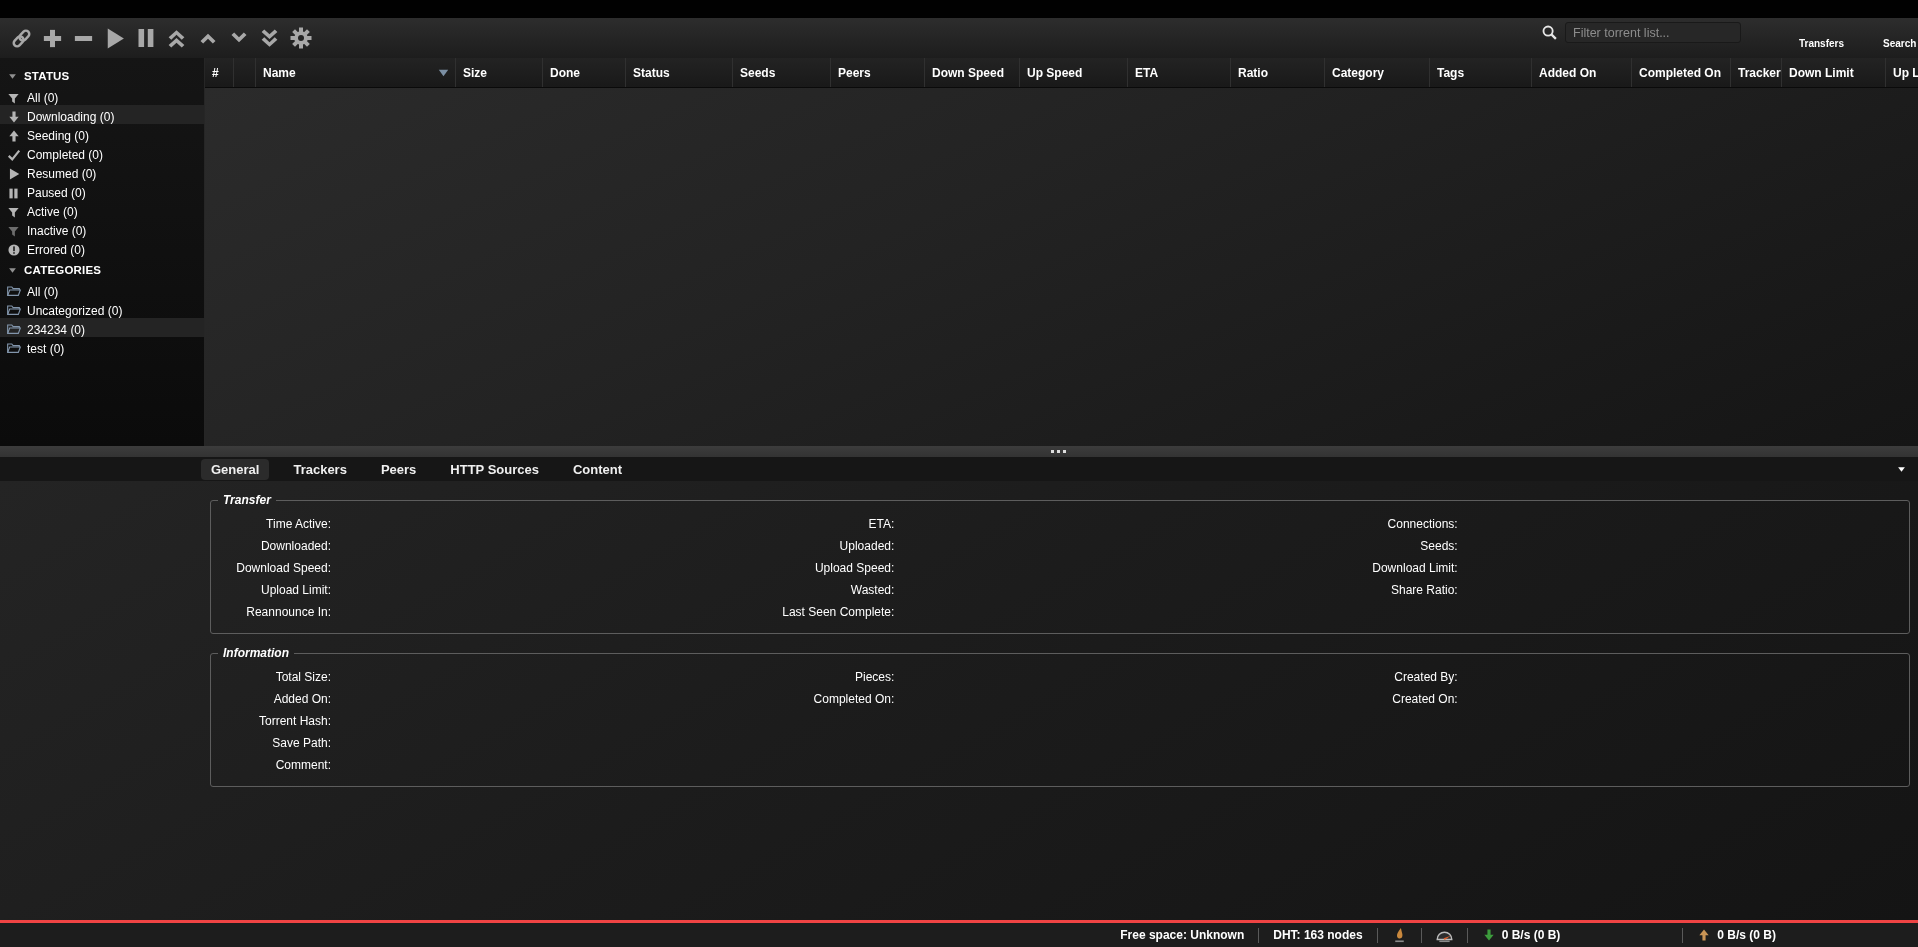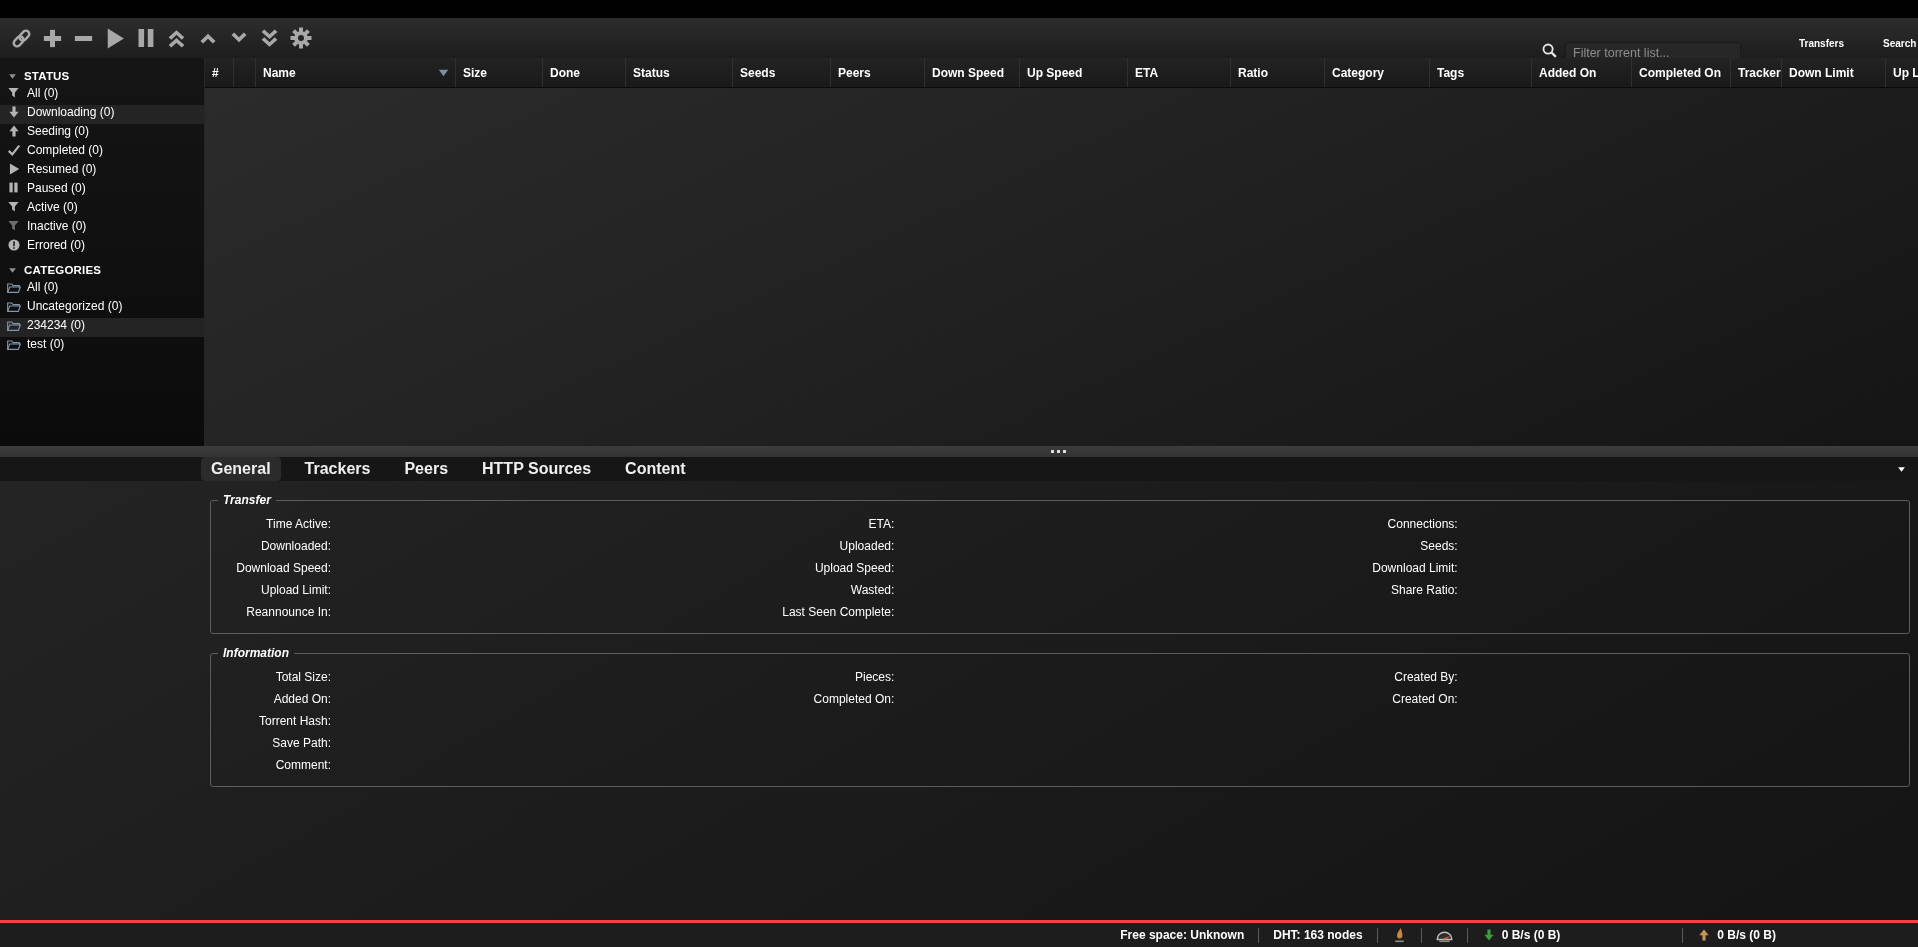--- a/index.html
+++ b/index.html
@@ -11,21 +11,21 @@
   #menubar { position:absolute; top:0; left:0; right:0; height:18px; background:#010101;
     display:flex; align-items:center; padding-left:5px; }
   .menu-item { color:#fff; font-size:12px; padding:1px 11px 2px 11px; cursor:default;margin-top:28px; }
 
   
   #toolbar { position:absolute; top:18px; left:0; right:0; height:40px;
     background:linear-gradient(180deg,#2d2d2d 0%,#242424 55%,#1d1d1d 100%); }
   #toolbuttons { position:absolute; left:6px; top:0; height:40px; display:flex; align-items:center; }
   .tool-btn { width:31px; height:32px; display:flex; align-items:center; justify-content:center;
     color:#a8a8a8; margin-right:0px; }
-  #filter-zone { position:absolute; left:1541px; top:24px; display:flex; }
+  #filter-zone { position:absolute; left:1541px; top:4px; display:flex; align-items:center; }
   #filter-zone .icon { color:#e6e6e6; margin-right:7px; }
   .filter-input { width:176px; height:21px; background:#272727; border:1px solid #191919;
     border-radius:3px; color:#ccc; font-size:12.5px; padding:0 7px; outline:none;
     font-family:"Liberation Sans", sans-serif; }
   .filter-input::placeholder { color:#8d8d8d; }
   #main-tabs { position:absolute; left:1772px; top:17px; display:flex; }
   .main-tab { color:#fff; font-size:10px; font-weight:bold; padding:3px 12px; margin-left:15px; }
   .main-tab.active { color:#fff; }
 
   
@@ -38,39 +38,39 @@
   .th .lab { overflow:hidden; white-space:nowrap; }
   .sort-icon { margin-left:auto; margin-right:6px; display:flex; }
 
   
   #sidebar { position:absolute; top:58px; left:0; width:205px; height:388px;
     background:linear-gradient(180deg,#151515,#0b0b0b); border-right:1px solid #262626;
     padding-top:5px; overflow:hidden; }
   .side-header { height:20px; display:flex; align-items:center; padding-left:8px; margin-top:3px; }
   .side-header .icon { color:#909090; margin-right:7px; }
   .side-header .t { color:#fff; font-size:11.5px; font-weight:bold; letter-spacing:.2px; }
-  .side-item { height:19px; display:flex; align-items:flex-start; padding-left:5px; cursor:default; }
+  .side-item { height:19px; display:flex; align-items:flex-end; padding-left:5px; cursor:default; }
   .side-item.selected { background:#242424; }
   .side-item .icon { width:17px; color:#b5b5b5; display:flex; justify-content:center; margin-right:5px; }
   .side-item .icon.dim { color:#6d6d6d; }
   .side-item .icon.folder { color:#8295ab; }
   .side-item .lab { color:#fff; font-size:12px; white-space:nowrap; }
 
   
   #torrent-area { position:absolute; top:88px; left:205px; right:0; height:358px;
     background:linear-gradient(155deg,#2b2b2b 0%,#232323 40%,#1a1a1a 78%,#151515 100%); }
   #splitter { position:absolute; top:446px; left:0; right:0; height:11px;
     background:linear-gradient(180deg,#3c3c3c,#333); cursor:row-resize; }
   #splitter .dots { position:absolute; left:1051px; top:4px; display:flex; }
   #splitter .dots i { width:3px; height:3px; background:#ddd; margin-right:3px; display:block; }
 
   
   #panel-tabs { position:absolute; top:457px; left:0; right:0; height:24px; background:#161616;
     display:flex; align-items:center; padding-left:201px; }
-  .panel-tab { color:#f0f0f0; font-size:16px; font-weight:bold; padding:3px 10px; margin-right:14px;
+  .panel-tab { color:#f0f0f0; font-size:13px; font-weight:bold; padding:3px 10px; margin-right:14px;
     border-radius:4px; }
   .panel-tab.active { background:rgba(255,255,255,0.09); }
   #panel-collapse { position:absolute; right:12px; top:8px; color:#fff; }
 
   #panel { position:absolute; top:481px; left:0; bottom:27px; right:0;
     background:linear-gradient(150deg,#242424 0%,#1c1c1c 45%,#141414 100%); overflow:hidden; }
   fieldset { border:1px solid #5d5d5d; border-radius:3px; margin:12px 8px 0 210px;
     padding:6px 6px 10px 2px; }
   legend { color:#fff; font-size:12px; font-weight:bold; margin-left:5px; padding:0 5px;font-style:italic; }
   .grid3 { display:grid; grid-template-columns:repeat(3,1fr); }

